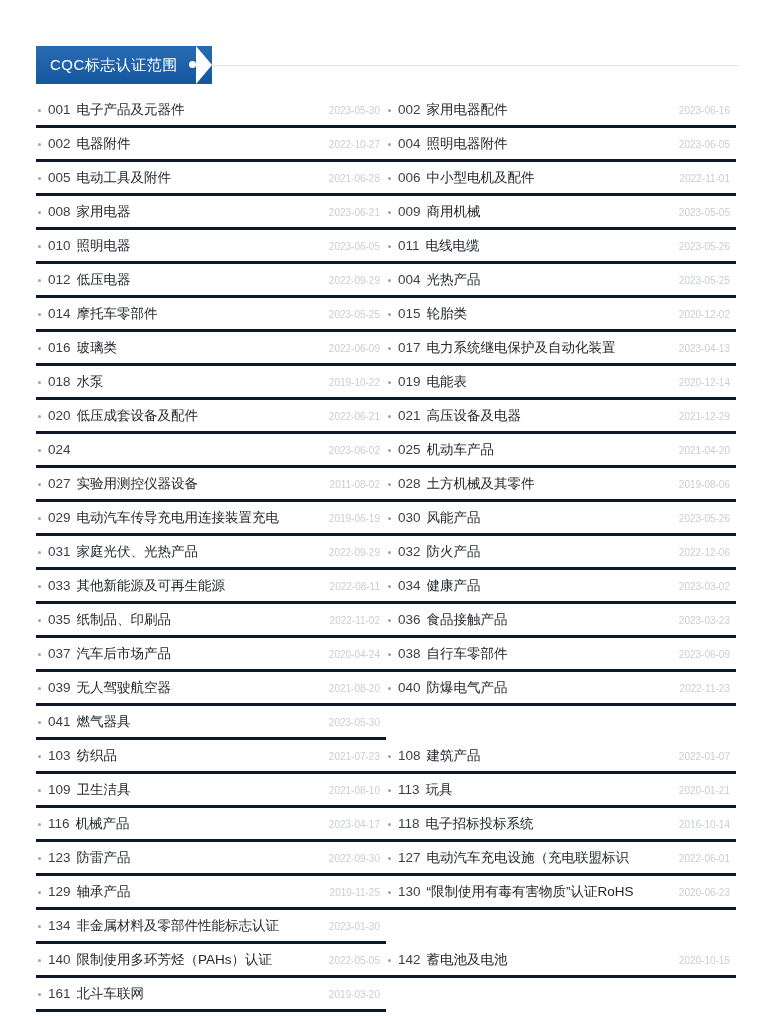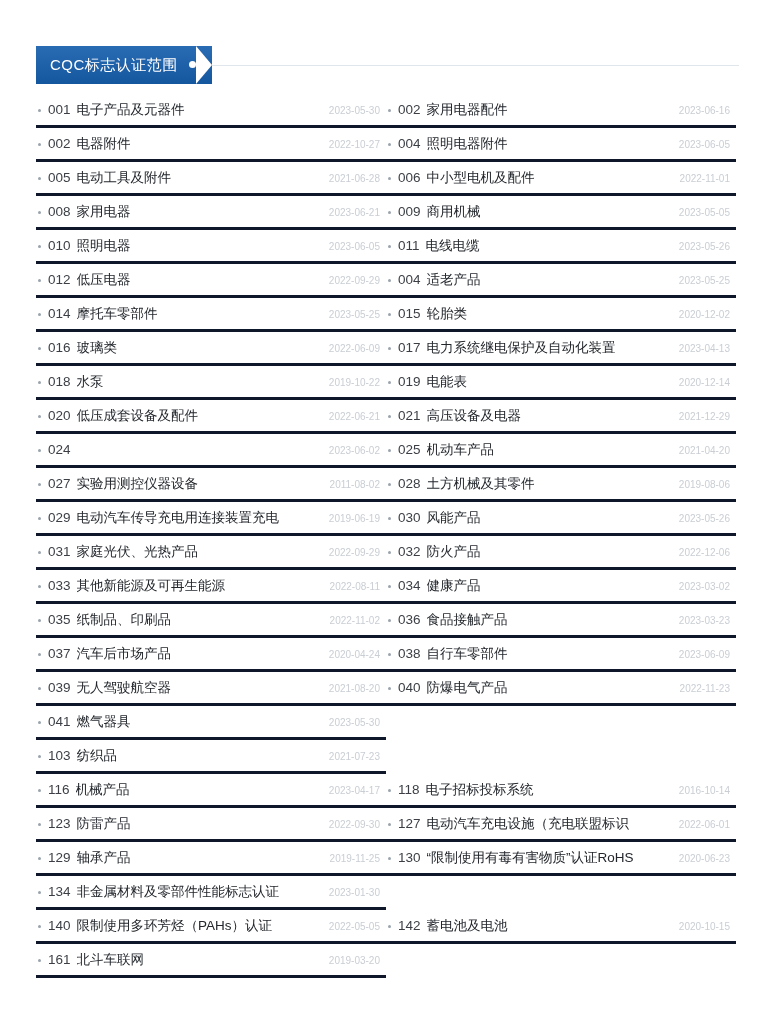--- a/index.html
+++ b/index.html
@@ -213,21 +213,21 @@
       <div class="row">
         <div class="cell">
           <span class="bullet"></span>
           <span class="code">012</span>
           <span class="name">低压电器</span>
           <span class="date">2022-09-29</span>
         </div>
         <div class="cell">
           <span class="bullet"></span>
           <span class="code">004</span>
-          <span class="name">适老产品</span>
+          <span class="name">光热产品</span>
           <span class="date">2023-05-25</span>
         </div>
       </div>
       <div class="row">
         <div class="cell">
           <span class="bullet"></span>
           <span class="code">014</span>
           <span class="name">摩托车零部件</span>
           <span class="date">2023-05-25</span>
         </div>
@@ -398,20 +398,40 @@
           <span class="name">燃气器具</span>
           <span class="date">2023-05-30</span>
         </div>
       </div>
       <div class="row">
         <div class="cell">
           <span class="bullet"></span>
           <span class="code">103</span>
           <span class="name">纺织品</span>
           <span class="date">2021-07-23</span>
+        </div>
+        <div class="cell">
+          <span class="bullet"></span>
+          <span class="code">108</span>
+          <span class="name">建筑产品</span>
+          <span class="date">2022-01-07</span>
+        </div>
+      </div>
+      <div class="row">
+        <div class="cell">
+          <span class="bullet"></span>
+          <span class="code">109</span>
+          <span class="name">卫生洁具</span>
+          <span class="date">2021-08-10</span>
+        </div>
+        <div class="cell">
+          <span class="bullet"></span>
+          <span class="code">113</span>
+          <span class="name">玩具</span>
+          <span class="date">2020-01-21</span>
         </div>
       </div>
       <div class="row">
         <div class="cell">
           <span class="bullet"></span>
           <span class="code">116</span>
           <span class="name">机械产品</span>
           <span class="date">2023-04-17</span>
         </div>
         <div class="cell">

